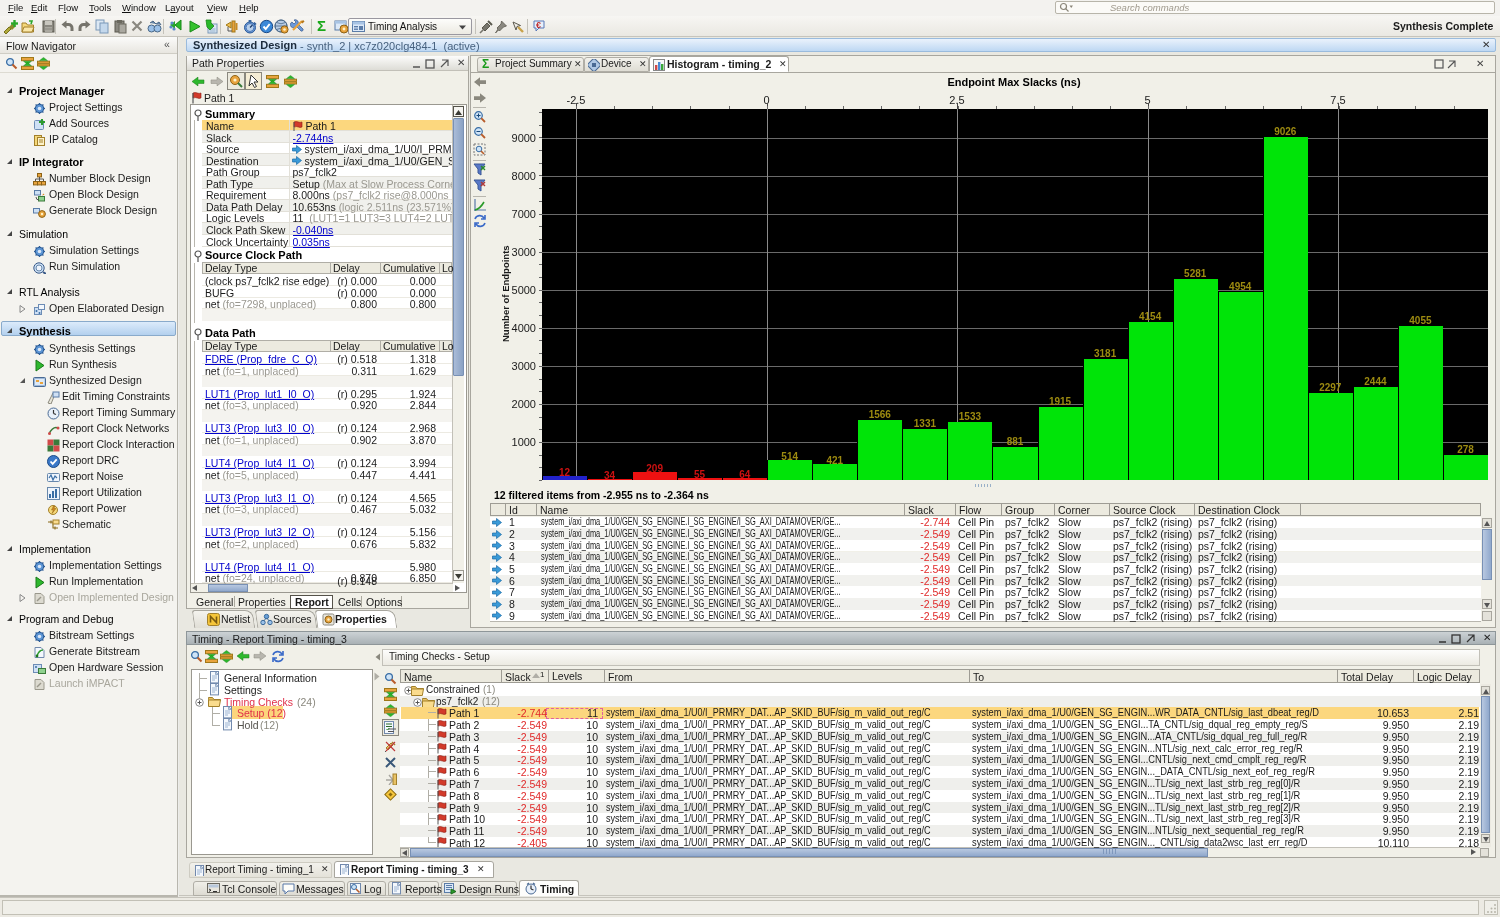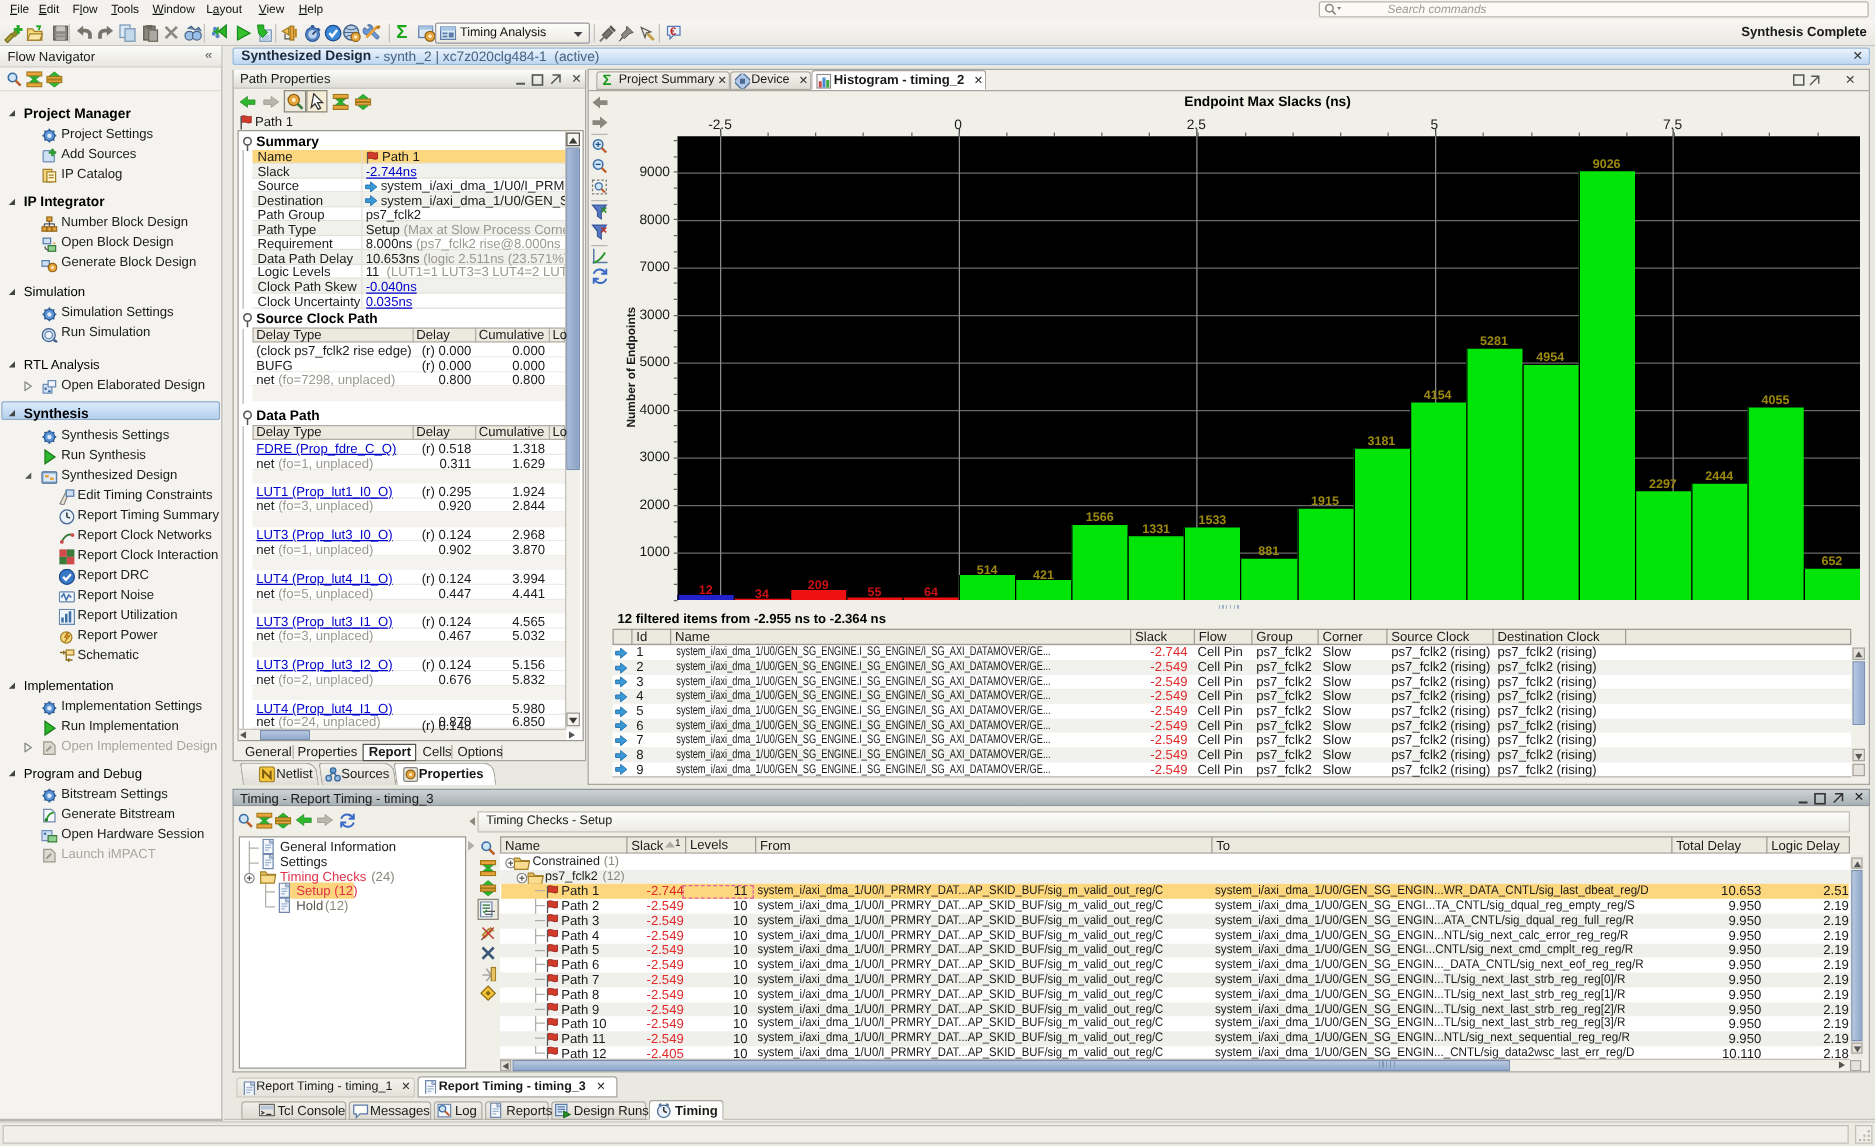--- a/index.html
+++ b/index.html
@@ -891,21 +891,21 @@
 <div class="blbl" style="left:1217.7px;top:280.5px;width:45.05px;">4954</div>
 <div style="position:absolute;left:1262.76px;top:136.5px;width:45.05px;height:343.5px;background:#00e408;border-left:1px solid #000;"></div>
 <div class="blbl" style="left:1262.8px;top:125.5px;width:45.05px;">9026</div>
 <div style="position:absolute;left:1307.81px;top:392.6px;width:45.05px;height:87.4px;background:#00e408;border-left:1px solid #000;"></div>
 <div class="blbl" style="left:1307.8px;top:381.6px;width:45.05px;">2297</div>
 <div style="position:absolute;left:1352.86px;top:387.0px;width:45.05px;height:93.0px;background:#00e408;border-left:1px solid #000;"></div>
 <div class="blbl" style="left:1352.9px;top:376.0px;width:45.05px;">2444</div>
 <div style="position:absolute;left:1397.90px;top:325.7px;width:45.05px;height:154.3px;background:#00e408;border-left:1px solid #000;"></div>
 <div class="blbl" style="left:1397.9px;top:314.7px;width:45.05px;">4055</div>
 <div style="position:absolute;left:1442.95px;top:455.2px;width:45.05px;height:24.8px;background:#00e408;border-left:1px solid #000;"></div>
-<div class="blbl" style="left:1443.0px;top:444.2px;width:45.05px;">652</div>
+<div class="blbl" style="left:1443.0px;top:444.2px;width:45.05px;">278</div>
 <div style="position:absolute;left:975px;top:484px;width:17px;height:3px;background:repeating-linear-gradient(90deg,#9ab0c8 0 1px,transparent 1px 3px);"></div>
 <div style="position:absolute;left:494px;top:489px;font-weight:bold;font-size:10.5px;color:#000;">12 filtered items from -2.955 ns to -2.364 ns</div>
 <div style="position:absolute;left:490px;top:503px;width:991px;height:13px;background:#eceadf;border:1px solid #9e9c94;"></div>
 <span style="position:absolute;left:509px;top:504px;">Id</span>
 <div style="position:absolute;left:505px;top:503px;width:1px;height:13px;background:#9e9c94;"></div>
 <span style="position:absolute;left:540px;top:504px;">Name</span>
 <div style="position:absolute;left:536px;top:503px;width:1px;height:13px;background:#9e9c94;"></div>
 <span style="position:absolute;left:908px;top:504px;">Slack</span>
 <div style="position:absolute;left:904px;top:503px;width:1px;height:13px;background:#9e9c94;"></div>
 <span style="position:absolute;left:959px;top:504px;">Flow</span>

